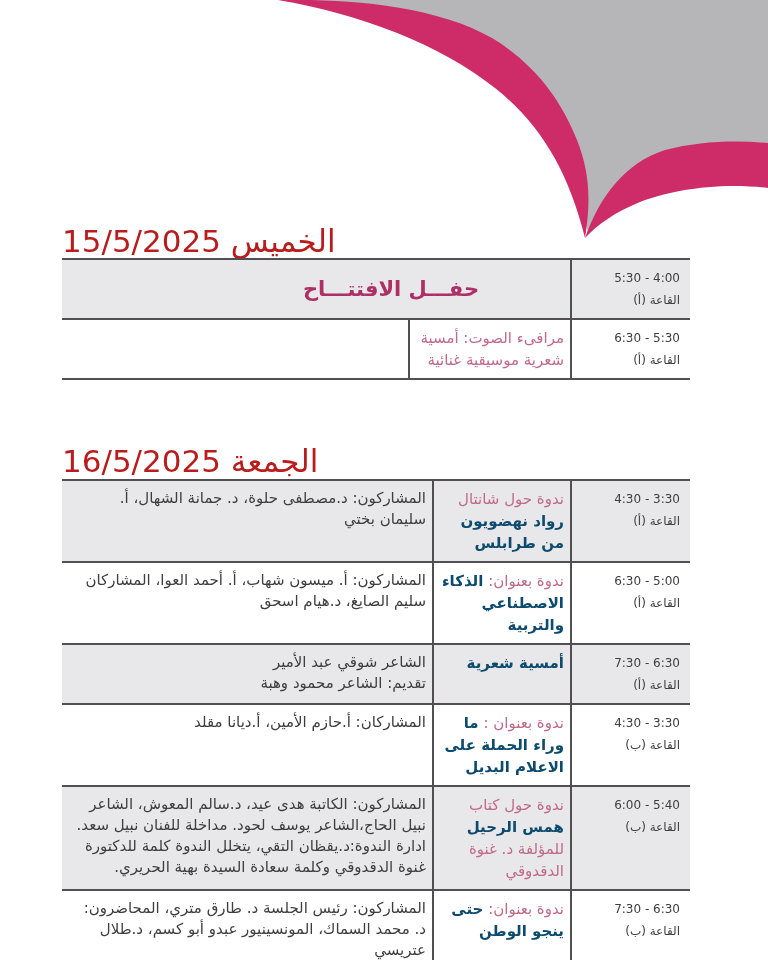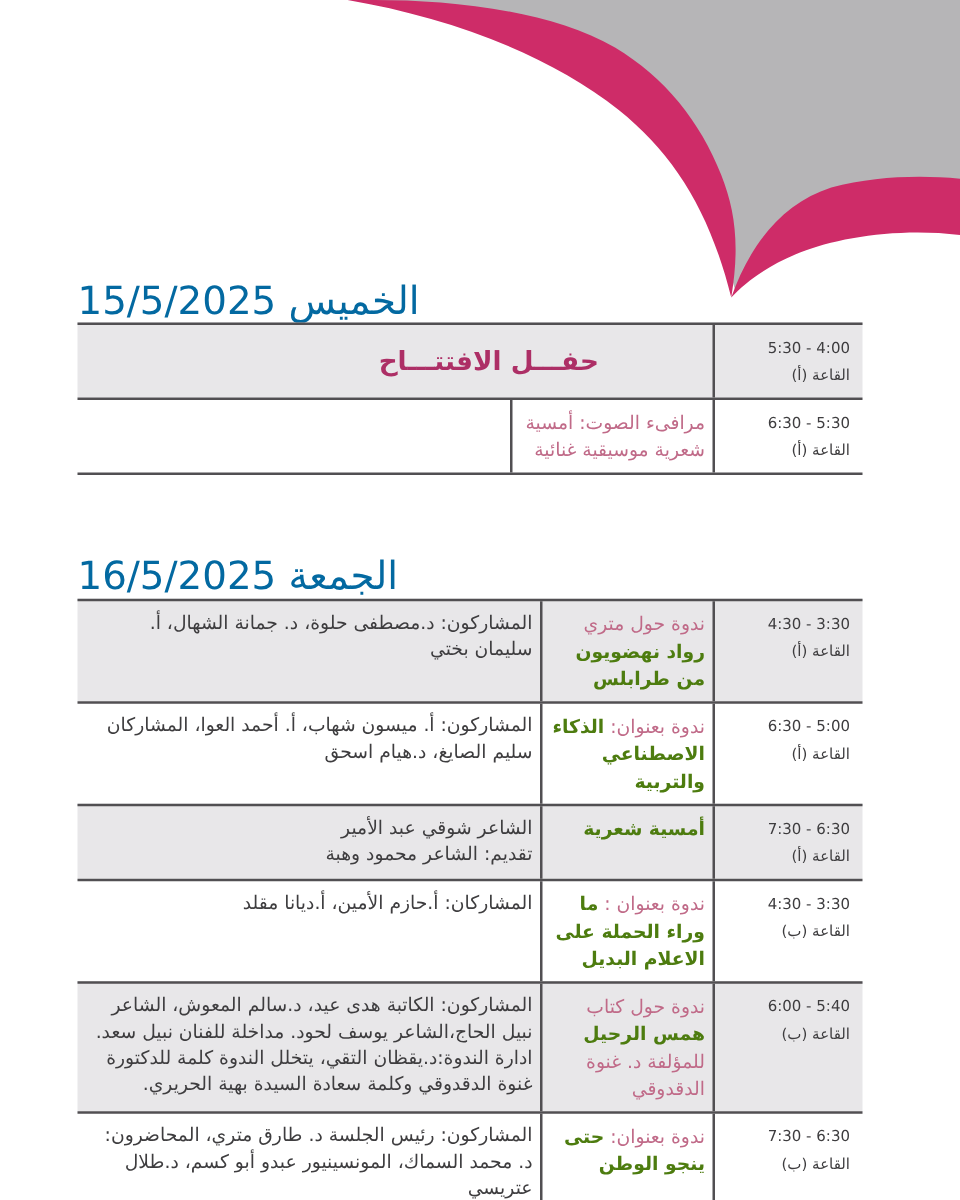--- a/index.html
+++ b/index.html
@@ -8,21 +8,21 @@
     background:#ffffff;
     font-family:"DejaVu Sans","Liberation Sans",sans-serif;
     color:#3e3d3f;
     position:relative;
     overflow:hidden;
   }
   .deco{position:absolute;top:0;left:0;width:768px;height:250px;pointer-events:none;}
   .day-heading{
     position:absolute;left:62px;
     font-size:31px;font-weight:500;
-    color:#0369a1;
+    color:#b91c1c;
     line-height:1.2;
     white-space:nowrap;
   }
   #thu-heading{top:202px;}
   #fri-heading{top:422px;}
   .sched-table{
     position:absolute;left:62px;width:628px;
     border-bottom:2px solid #514f52;
     font-size:15px;
   }
@@ -40,21 +40,21 @@
   }
   .cell-time span{display:block;}
   .cell-event{
     border-left:2px solid #514f52;
     padding:7px 6px;
     line-height:22px;
     color:#bd5e80;
   }
   #fri-table .cell-event{width:138px;flex:0 0 138px;}
   #thu-table .cell-event{width:162px;flex:0 0 162px;}
-  .cell-event .t-bold{font-weight:bold;color:#4d7c0f;}
+  .cell-event .t-bold{font-weight:bold;color:#0c4a6e;}
   .cell-event .t-reg{color:#c06a88;}
   .cell-details{
     flex:1 1 auto;
     padding:7px 6px 7px 10px;
     line-height:21px;
     white-space:pre-line;
     color:#3e3d3f;
   }
   .cell-opening{
     flex:1 1 auto;
@@ -100,21 +100,21 @@
 <h1 class="day-heading" id="fri-heading">الجمعة 16/5/2025</h1>
 
 <div class="sched-table" id="fri-table">
 
   <div class="trow gray">
     <div class="cell cell-time">
       <span>3:30 - 4:30</span>
       <span>القاعة (أ)</span>
     </div>
     <div class="cell cell-event">
-      <span class="t-reg">ندوة حول متري </span>
+      <span class="t-reg">ندوة حول شانتال </span>
       <span class="t-bold">رواد نهضويون من طرابلس</span>
     </div>
     <div class="cell cell-details">المشاركون: د.مصطفى حلوة، د. جمانة الشهال، أ. سليمان بختي</div>
   </div>
 
   <div class="trow">
     <div class="cell cell-time">
       <span>5:00 - 6:30</span>
       <span>القاعة (أ)</span>
     </div>

